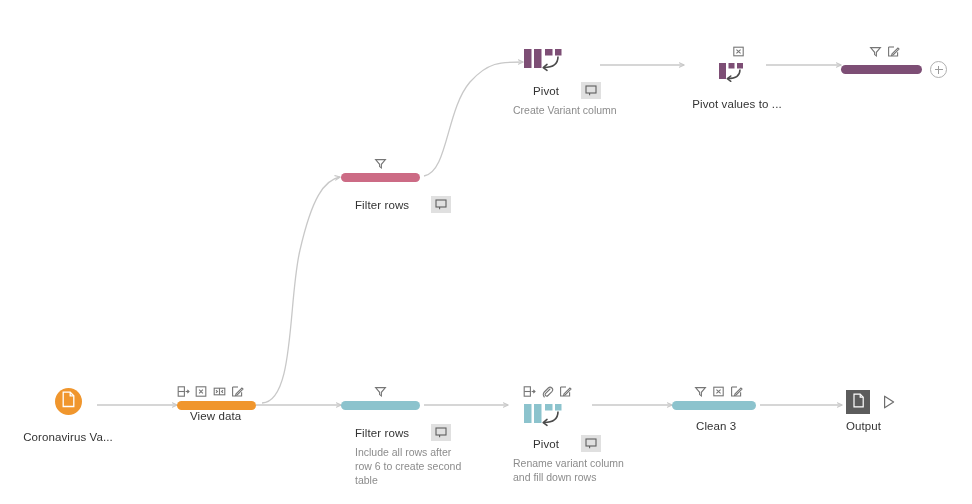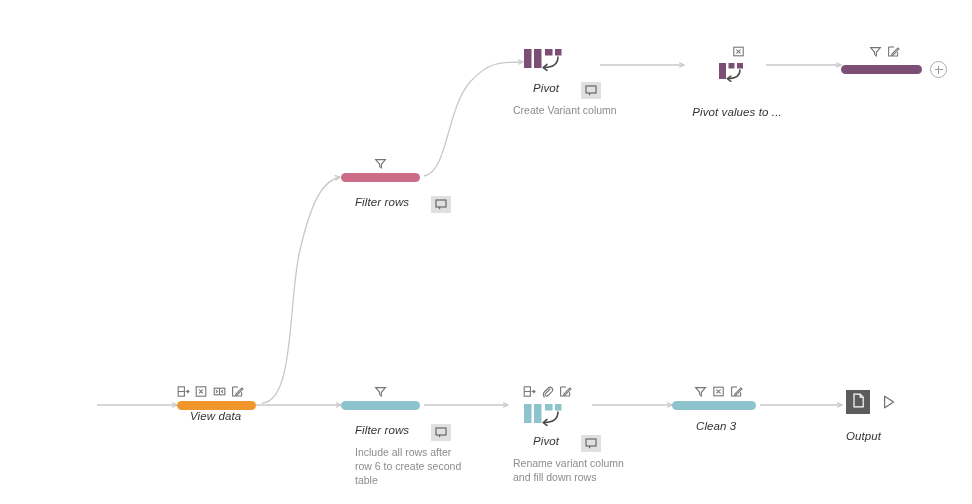--- a/index.html
+++ b/index.html
@@ -85,24 +85,23 @@
     content: "";
     position: absolute;
     background: #9a9a9a;
   }
   .plus-btn::before { left: 3.5px; right: 3.5px; top: 7.3px; height: 1.2px; }
   .plus-btn::after  { top: 3.5px; bottom: 3.5px; left: 7.3px; width: 1.2px; }
 
   
   .label-row {
     display: flex;
-    align-items: flex-start;
+    align-items: center;
     gap: 22px;
     margin-top: 14px;
-    font-style: italic;
   }
   .label-row.center { justify-content: center; }
   .node-title {
     font-size: 11.5px;
     color: #333333;
     white-space: nowrap;
     letter-spacing: .1px;
   }
   .comment-ico {
     width: 20px;
@@ -177,20 +176,35 @@
       <path d="M766,65 L841,65"></path>
 
       <path d="M424,405 L508,405"></path>
 
       <path d="M592,405 L672,405"></path>
 
       <path d="M760,405 L842,405"></path>
     </g>
   </svg>
 
+  <div class="node" style="left:8px; top:388px; width:120px;">
+    <div style="display:flex; justify-content:center;">
+      <div class="src-circle">
+        <span>
+          <svg width="15" height="17" viewBox="0 0 15 17" fill="none" stroke="#ffffff" stroke-width="1.3">
+            <path d="M2.2,1.2 L9.2,1.2 L12.8,4.8 L12.8,15.5 L2.2,15.5 Z"></path>
+            <path d="M9.2,1.2 L9.2,4.8 L12.8,4.8"></path>
+          </svg>
+        </span>
+      </div>
+    </div>
+    <div class="label-row center" style="margin-top:16px;">
+      <span class="node-title">Coronavirus Va...</span>
+    </div>
+  </div>
 
   <div class="node" style="left:177px; top:384px; width:120px;">
     <div class="node-tools">
       <span class="tool-ico">
         <svg viewBox="0 0 13 13" fill="none" stroke="currentColor" stroke-width="1.1">
           <rect x="1.2" y="1.8" width="6.2" height="9.4"></rect>
           <path d="M1.2,6.5 L7.4,6.5"></path>
             <path d="M8.6,6.5 L12,6.5"></path>
           <path d="M10.3,4.8 L12,6.5 L10.3,8.2"></path>
         </svg>
@@ -281,21 +295,21 @@
       <span class="pivot-glyph">
         <svg width="30" height="26" viewBox="0 0 30 26">
           <rect x="1" y="2" width="7" height="16" fill="#7d4e75"></rect>
           <rect x="10.5" y="2" width="6" height="5.5" fill="#7d4e75"></rect>
           <rect x="19" y="2" width="6" height="5.5" fill="#7d4e75"></rect>
           <path d="M22,8.5 C22,15.5 16,17.6 10,17.6" fill="none" stroke="#4a4a4a" stroke-width="1.5"></path>
           <path d="M12.8,15 L9.3,17.7 L12.8,20.3" fill="none" stroke="#4a4a4a" stroke-width="1.5" stroke-linecap="round" stroke-linejoin="round"></path>
         </svg>
       </span>
     </div>
-    <div class="label-row center" style="margin-top:17px;">
+    <div class="label-row center" style="margin-top:9px;">
       <span class="node-title">Pivot values to ...</span>
     </div>
   </div>
 
   <div class="node" style="left:841px; top:44px; width:130px;">
     <div class="node-tools" style="padding-left:28px;">
       <span class="tool-ico">
         <svg viewBox="0 0 13 13" fill="none" stroke="currentColor" stroke-width="1.1">
           <path d="M1.6,2.6 L11.4,2.6 L7.4,7.3 L7.4,11.0 L5.6,9.6 L5.6,7.3 Z"></path>
         </svg>
@@ -420,18 +434,18 @@
             <path d="M8.2,1.2 L8.2,4.2 L11.2,4.2"></path>
           </svg>
         </span>
       </div>
       <span class="play-ico">
         <svg width="16" height="16" viewBox="0 0 16 16" fill="none" stroke="currentColor" stroke-width="1.2" stroke-linejoin="round">
           <path d="M3.6,2.2 L12.6,8 L3.6,13.8 Z"></path>
         </svg>
       </span>
     </div>
-    <div class="label-row" style="margin-top:16px;">
+    <div class="label-row" style="margin-top:6px;">
       <span class="node-title">Output</span>
     </div>
   </div>
 
 </div>
 
 </body></html>

